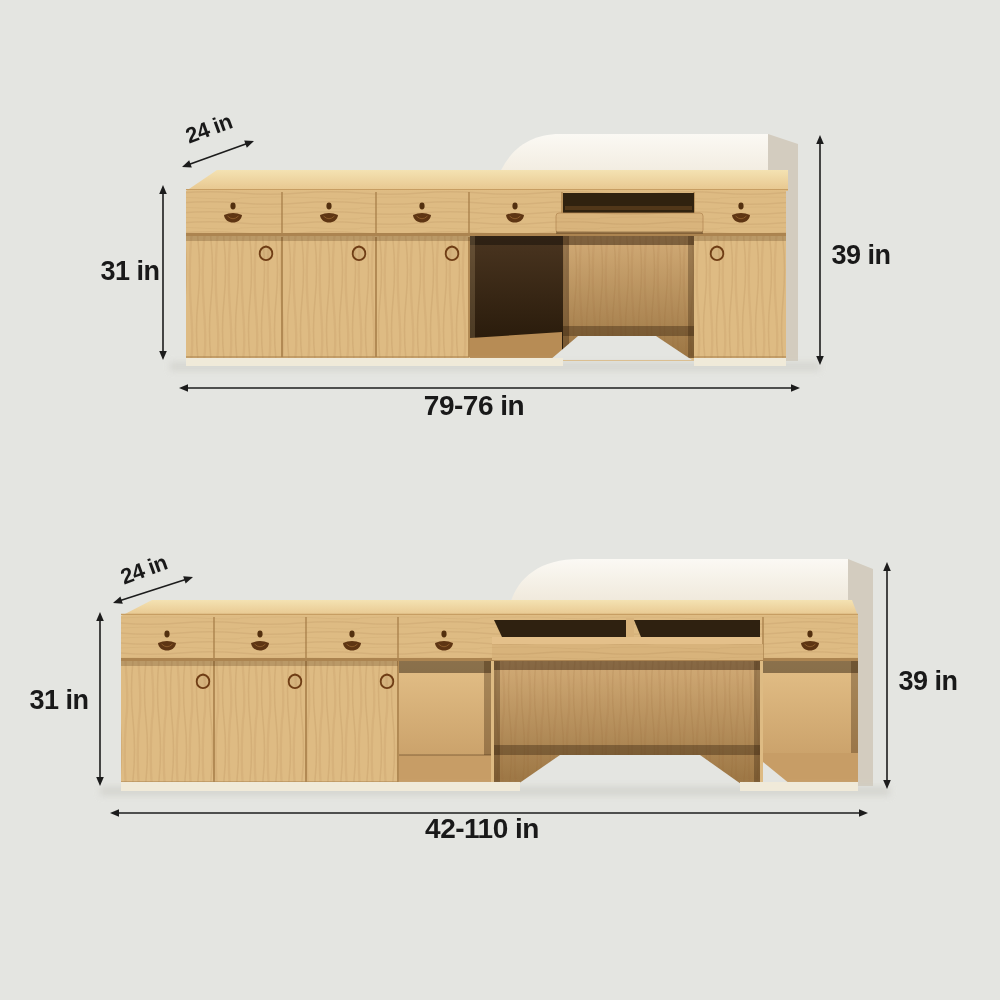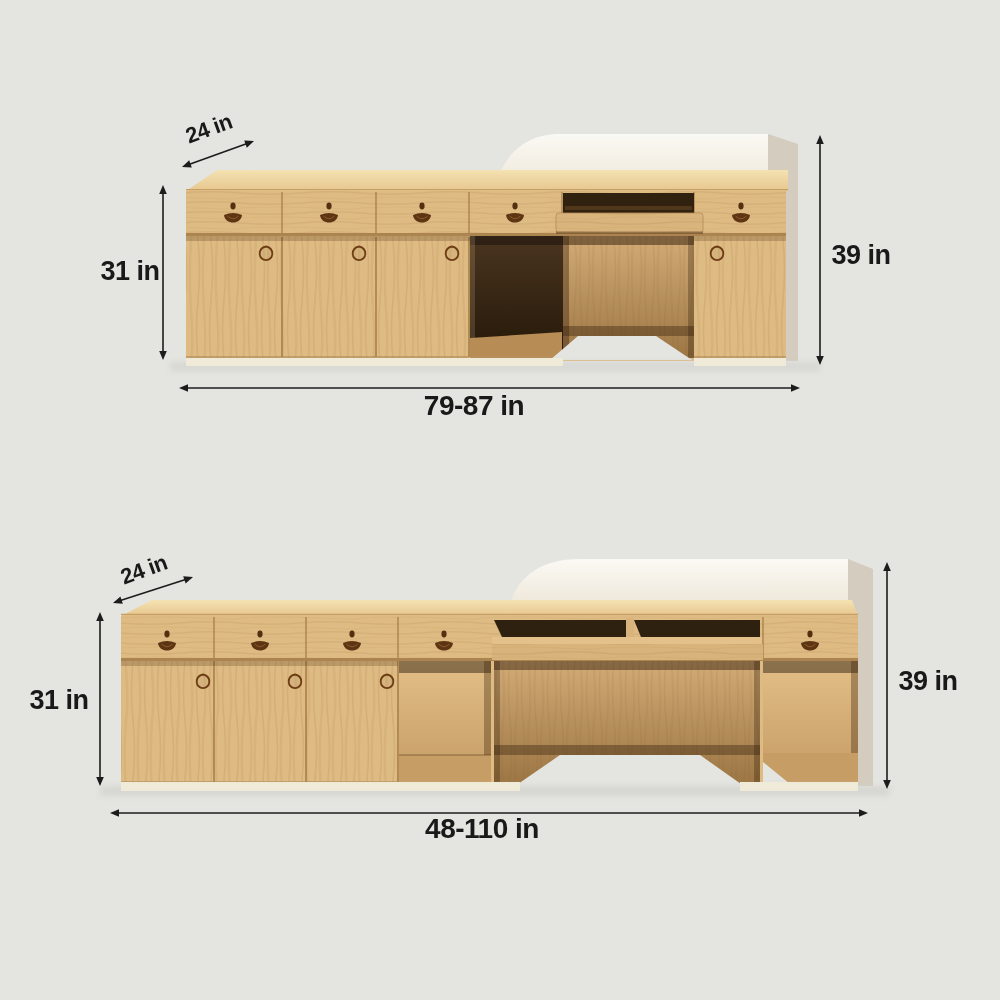--- a/index.html
+++ b/index.html
@@ -263,20 +263,20 @@
       <line x1="118" y1="813" x2="860" y2="813"></line>
       <path d="M110,813 L119,809.2 L119,816.8 Z" stroke="none"></path>
       <path d="M868,813 L859,809.2 L859,816.8 Z" stroke="none"></path>
     </g>
   </g>
 </svg>
 
 <div class="dim-label rot fs-depth" style="left:209px;top:129px;">24 in</div>
 <div class="dim-label fs-height" style="left:130px;top:271px;">31 in</div>
 <div class="dim-label fs-height" style="left:861px;top:255px;">39 in</div>
-<div class="dim-label fs-width" style="left:474px;top:406px;">79-87 in</div>
+<div class="dim-label fs-width" style="left:474px;top:406px;">79-76 in</div>
 
 <div class="dim-label rot fs-depth" style="left:144px;top:570px;">24 in</div>
 <div class="dim-label fs-height" style="left:59px;top:700px;">31 in</div>
 <div class="dim-label fs-height" style="left:928px;top:681px;">39 in</div>
-<div class="dim-label fs-width" style="left:482px;top:829px;">48-110 in</div>
+<div class="dim-label fs-width" style="left:482px;top:829px;">42-110 in</div>
 
 </div>
 
 </body></html>

